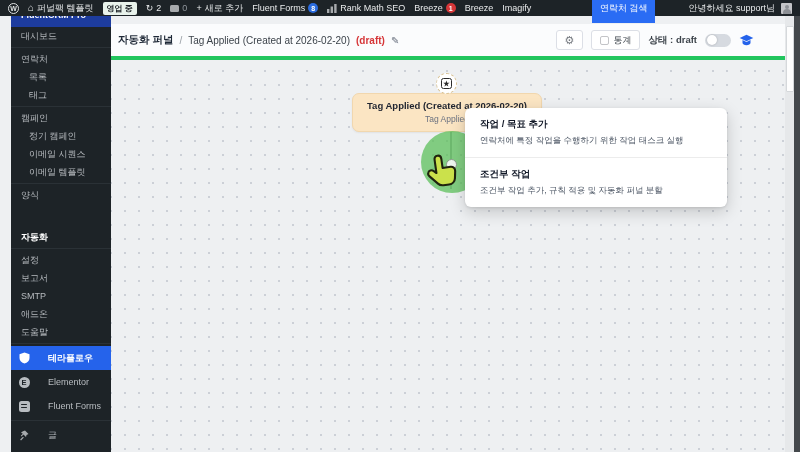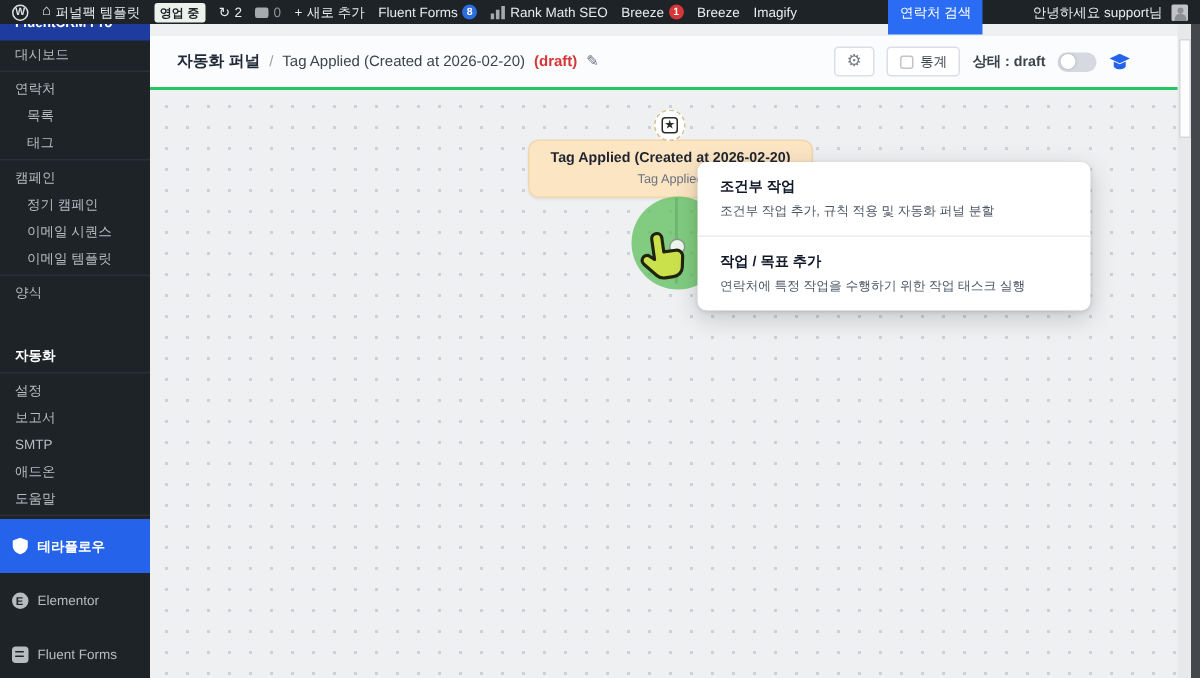--- a/index.html
+++ b/index.html
@@ -21,38 +21,38 @@
   .bubble { width:9px; height:7px; background:#a7aaad; border-radius:1.5px; position:relative; display:inline-block; }
   .bubble::after { content:""; position:absolute; left:1.5px; bottom:-2.5px; border:2.5px solid transparent; border-top-color:#a7aaad; border-left-width:2px; border-right-width:0; }
   .ab-right { margin-left:auto; display:flex; align-items:center; gap:0; }
   .search-btn { background:#2a6cf4; color:#fff; height:30px; display:flex; align-items:center; padding:0 8px; font-size:9px; cursor:pointer; }
   .greeting { padding:0 6px;margin-left:27px; }
   .avatar { width:11px; height:11px; background:#c3c4c7; border-radius:1px; position:relative; overflow:hidden; }
   .avatar::before { content:""; position:absolute; left:3.5px; top:2px; width:4px; height:4px; border-radius:50%; background:#8c8f94; }
   .avatar::after { content:""; position:absolute; left:1.5px; top:6.5px; width:8px; height:5px; border-radius:4px 4px 0 0; background:#8c8f94; }
 
   
-  .sidebar { position:absolute; left:0; top:16px; width:100px; bottom:0; background:#1d2327; color:#b8bcc0; font-size:9px; z-index:30; }
+  .sidebar { position:absolute; left:11px; top:16px; width:100px; bottom:0; background:#1d2327; color:#b8bcc0; font-size:9px; z-index:30; }
   .brand-bar { height:11px; background:#1d3c9e; overflow:hidden; }
   .brand-bar span { display:block; margin-top:-6px; padding-left:10px; color:#fff; font-weight:bold; font-size:9px; }
   .s-item { padding:4px 0 4px 10px; cursor:pointer; line-height:10px; }
   .s-item.sub { padding-left:18px; }
   .s-item.current { color:#fff; font-weight:bold;margin-top:24px; }
   .s-div { border-top:1px solid #2a3136; margin:2px 0; }
-  .p-item { display:flex; align-items:center; gap:6px; padding:5px 0 5px 7px; cursor:pointer; height:36px; }
+  .p-item { display:flex; align-items:center; gap:18px; padding:5px 0 5px 7px; cursor:pointer; height:24px; }
   .p-item.active { background:#2563eb; color:#fff; font-weight:bold; }
   .p-icon { width:12px; height:12px; flex:0 0 12px; display:flex; align-items:center; justify-content:center; }
   .e-circle { width:11px; height:11px; border-radius:50%; background:#b8bcc0; color:#1d2327; font-size:7.5px; font-weight:bold; display:flex; align-items:center; justify-content:center; }
   .ff-sq { width:11px; height:11px; border-radius:2.5px; background:#b8bcc0; display:flex; flex-direction:column; gap:1.5px; align-items:center; justify-content:center; }
   .ff-sq i { display:block; width:6px; height:1.5px; background:#1d2327; border-radius:1px; }
 
   
   .main { position:absolute; left:100px; top:16px; right:0; bottom:0; background:#eef0f2; }
   .topstrip { height:8px; background:#eef0f2; }
-  .main-header { height:36px; background:#fbfcfd; border-bottom:2px solid #22c55e; display:flex; align-items:center; padding:0 46px 0 18px; gap:6px; }
+  .main-header { height:36px; background:#fbfcfd; border-bottom:4px solid #22c55e; display:flex; align-items:center; padding:0 46px 0 18px; gap:6px; }
   .bc-root { font-size:10.5px; font-weight:bold; color:#1f2937; }
   .bc-sep { color:#9aa0a6; font-size:10px; }
   .bc-title { font-size:10px; color:#3c434a; }
   .bc-draft { font-size:10px; font-weight:bold; color:#d63638; }
   .edit-ic { font-size:10px; color:#6b7280; cursor:pointer; }
   .hdr-right { margin-left:auto; display:flex; align-items:center; gap:8px; }
   .hdr-btn { height:20px; background:#fff; border:1px solid #dcdfe6; border-radius:3px; display:flex; align-items:center; justify-content:center; gap:4px; padding:0 8px; cursor:pointer; font-size:9px; color:#3c434a; }
   .gear-g { color:#787c82; font-size:11px; line-height:11px; }
   .chk { width:9px; height:9px; border:1px solid #c3c4c7; border-radius:2px; background:#fff; }
   .status-lab { font-size:9.5px; color:#3c434a; font-weight:bold; }
@@ -258,26 +258,26 @@
     <div class="conn-dot"></div>
 
     <div class="hand">
       <svg width="34" height="40" viewBox="0 0 26 30">
         <path d="M11.5 2.2 c-1.6 0-2.6 1.2-2.6 2.8 v10.2 l-2.1-1.9 c-1.3-1.2-3.3-.9-4 .7-.5 1-.3 2.1 .5 3 l5.6 6.4 c1 1.2 2.5 1.8 4.1 1.8 h4.3 c2.6 0 4.7-1.8 5.1-4.3 l.9-5.3 c.3-1.9-1.1-3.6-3-3.6 h-6.2 V5 c0-1.6-1-2.8-2.6-2.8 z" fill="#cbe14b" stroke="#20240f" stroke-width="1.6" stroke-linejoin="round"></path>
       </svg>
     </div>
 
     <div class="popup">
       <div class="pop-item">
+        <div class="pop-title">작업 / 목표 추가</div>
+        <div class="pop-desc">연락처에 특정 작업을 수행하기 위한 작업 태스크 실행</div>
+      </div>
+      <div class="pop-item">
         <div class="pop-title">조건부 작업</div>
         <div class="pop-desc">조건부 작업 추가, 규칙 적용 및 자동화 퍼널 분할</div>
-      </div>
-      <div class="pop-item">
-        <div class="pop-title">작업 / 목표 추가</div>
-        <div class="pop-desc">연락처에 특정 작업을 수행하기 위한 작업 태스크 실행</div>
       </div>
     </div>
   </div>
 
   <div class="sb-track"></div>
   <div class="sb-thumb"></div>
   <div class="win-edge"></div>
 </div>
 
 </body></html>

